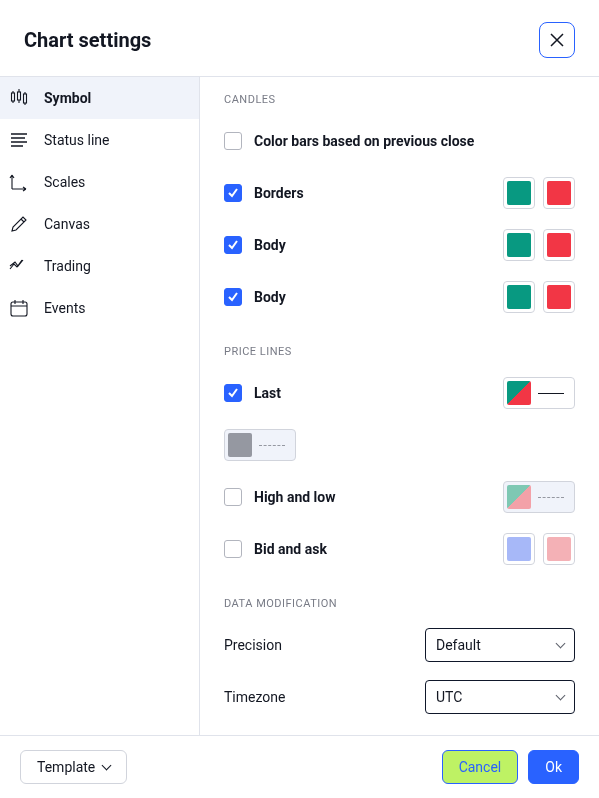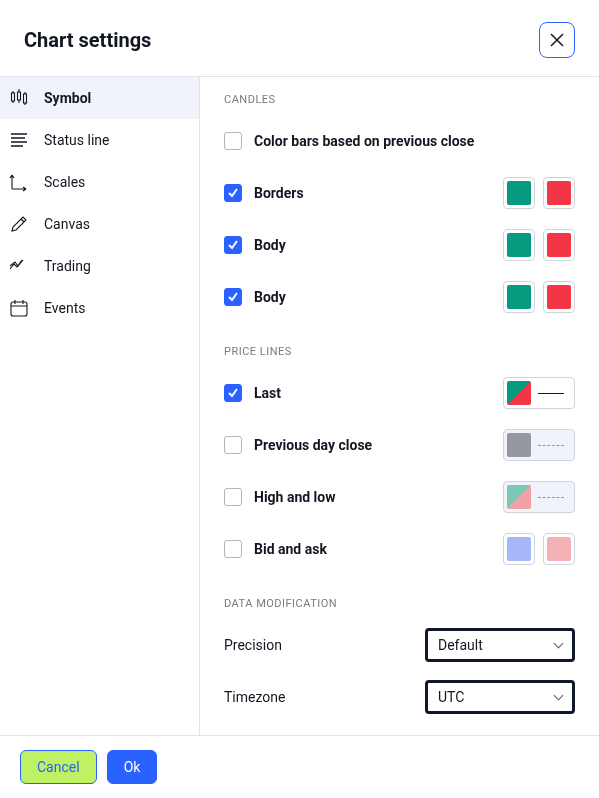--- a/index.html
+++ b/index.html
@@ -170,21 +170,21 @@
       justify-content: space-between;
       margin-bottom: 18px;
     }
     .sel-label {
       font-size: 14px;
       color: #131722;
     }
     .select {
       width: 150px;
       height: 34px;
-      border: 3px solid #0f172a;
+      border: 1px solid #0f172a;
       border-radius: 4px;
       padding: 0 10px;
       display: flex;
       align-items: center;
       justify-content: space-between;
       font-size: 14px;
       cursor: pointer;
       background: #fff;
     }
     .footer {
@@ -376,26 +376,20 @@
           <div class="line-swatch">
             <div class="sq" style="background:linear-gradient(135deg,#089981 0 50%,#f23645 50% 100%)"></div>
             <div class="ln">
                 <hr style="border-top:1.5px solid #131722">
               </div>
           </div>
         </div>
       </div>
 
       <div class="row">
-        <div class="row-left">
-          <div class="checkbox">
-            
-          </div>
-          <span class="row-label">Previous day close</span>
-        </div>
         <div class="swatches">
           <div class="line-swatch" style="background:#f0f3fa">
             <div class="sq" style="background:#9598a1"></div>
             <div class="ln">
                 <hr style="border-top:1.5px dashed #9598a1">
               </div>
           </div>
         </div>
       </div>
 
@@ -447,20 +441,24 @@
         <span class="sel-label">Timezone</span>
         <div class="select">
           <span>UTC</span>
           <span class="chev-sel"></span>
         </div>
       </div>
     </div>
   </div>
 
   <div class="footer">
+    <div class="btn">
+      <span>Template</span>
+      <span class="chev"></span>
+    </div>
     <div class="footer-right">
       <div class="btn btn-outline-blue">
         <span>Cancel</span>
       </div>
       <div class="btn btn-primary">
         <span>Ok</span>
       </div>
     </div>
   </div>
 </div>

